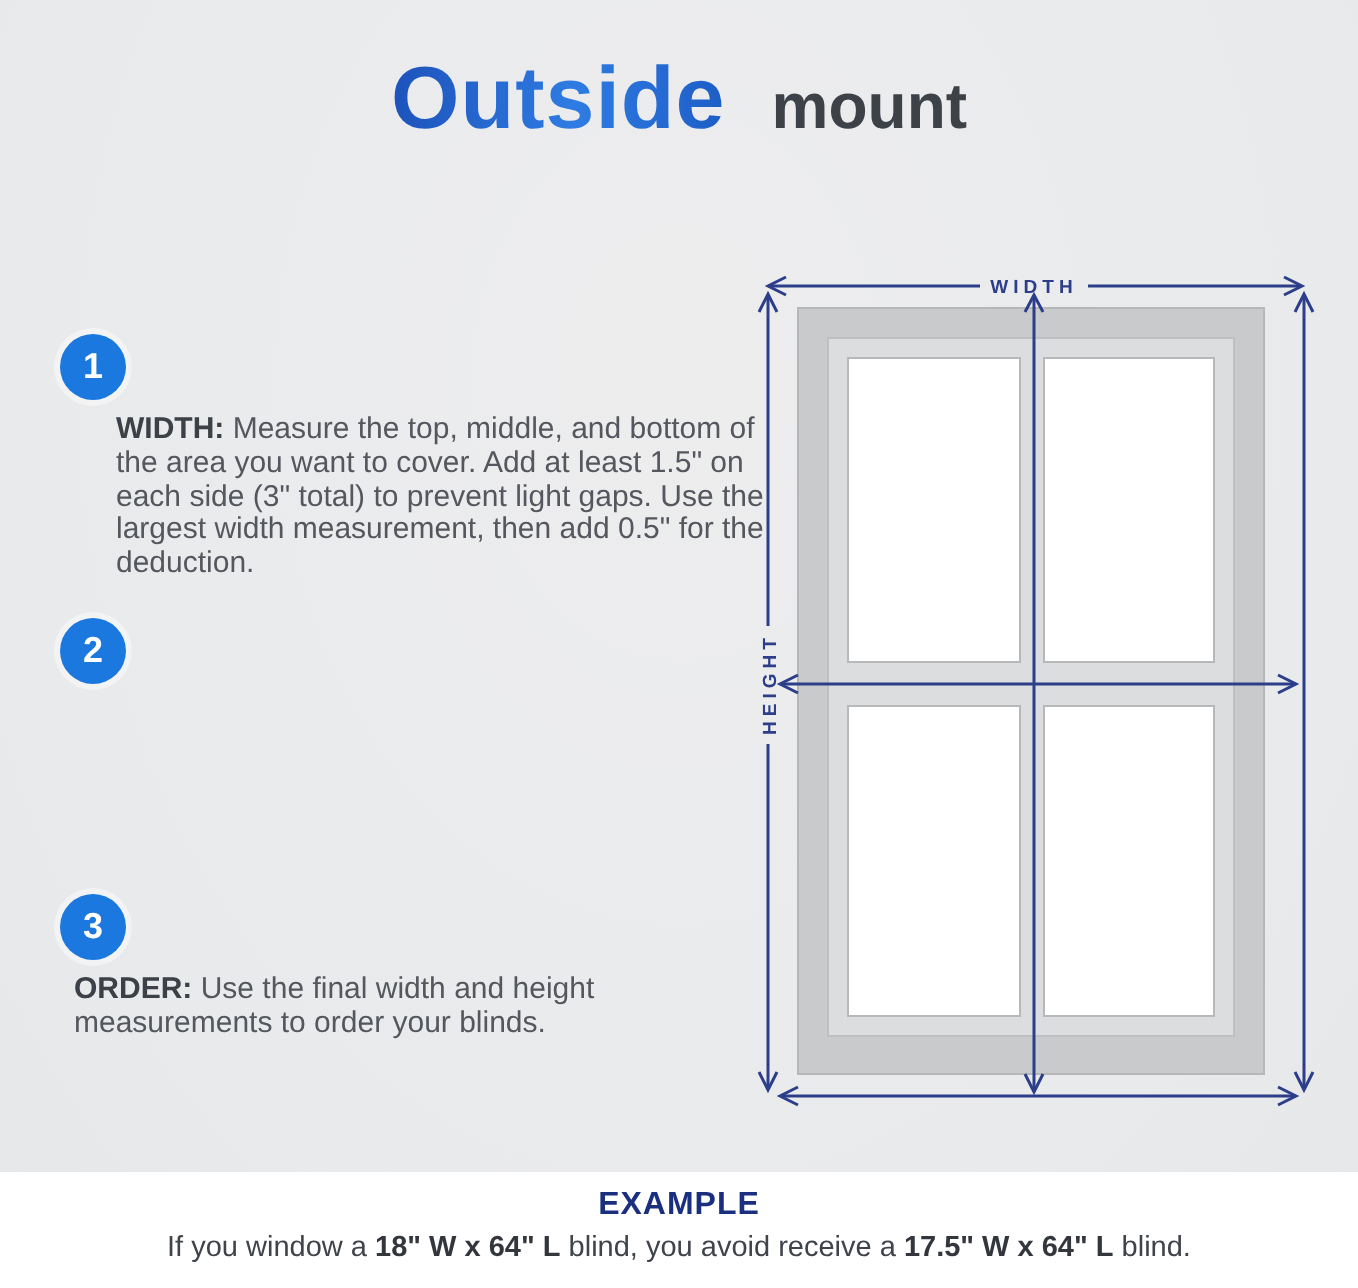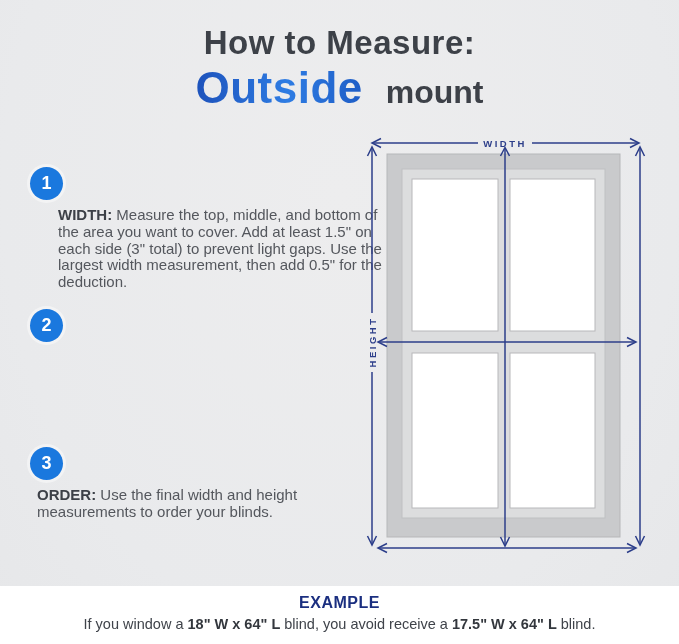--- a/index.html
+++ b/index.html
@@ -47,21 +47,21 @@
   .step-text {
     margin-top: 7px; margin-left: 7px;
     font-size: 15px; line-height: 16.8px; color: #54575d;
   }
   .step-1 .step-text { width: 338px; margin-left: 28px; }
   .step-2 .step-text { width: 352px; }
   .step-3 .step-text { width: 338px; }
   .step-label { font-weight: 700; color: #3c4047; }
 
   
-  .diagram { position: absolute; left: 360px; top: 128px; width: 300px; height: 432px; }
+  .diagram { position: absolute; left: 372px; top: 128px; width: 300px; height: 432px; }
   .diagram svg { display: block; }
   .measure-line { stroke: #2c3e8a; stroke-width: 1.5; fill: none; }
   .measure-label {
     fill: #2c3e8a; font-family: "Liberation Sans", sans-serif;
     font-size: 9.5px; font-weight: 700; letter-spacing: 2.5px;
   }
 
   
   .example {
     position: absolute; left: 0; top: 586px; width: 100%; height: 58px;
@@ -72,21 +72,20 @@
   }
   .example-text { font-size: 14.5px; color: #3f434a; margin-top: 4px; }
   .example-text b { font-weight: 700; color: #33373d; }
 </style>
 </head>
 <body>
 
 <div class="page">
 
   <div class="header">
-    <div class="title-line1">How to Measure:</div>
     <div class="title-line2">
       <span class="title-highlight">Outside</span>
       <span class="title-suffix">mount</span>
     </div>
   </div>
 
   <div class="step step-1">
     <div class="step-badge">1</div>
     <p class="step-text"><span class="step-label">WIDTH:</span><span> Measure the top, middle, and bottom of the area you want to cover. Add at least 1.5" on each side (3" total) to prevent light gaps. Use the largest width measurement, then add 0.5" for the deduction.</span></p>
   </div>

